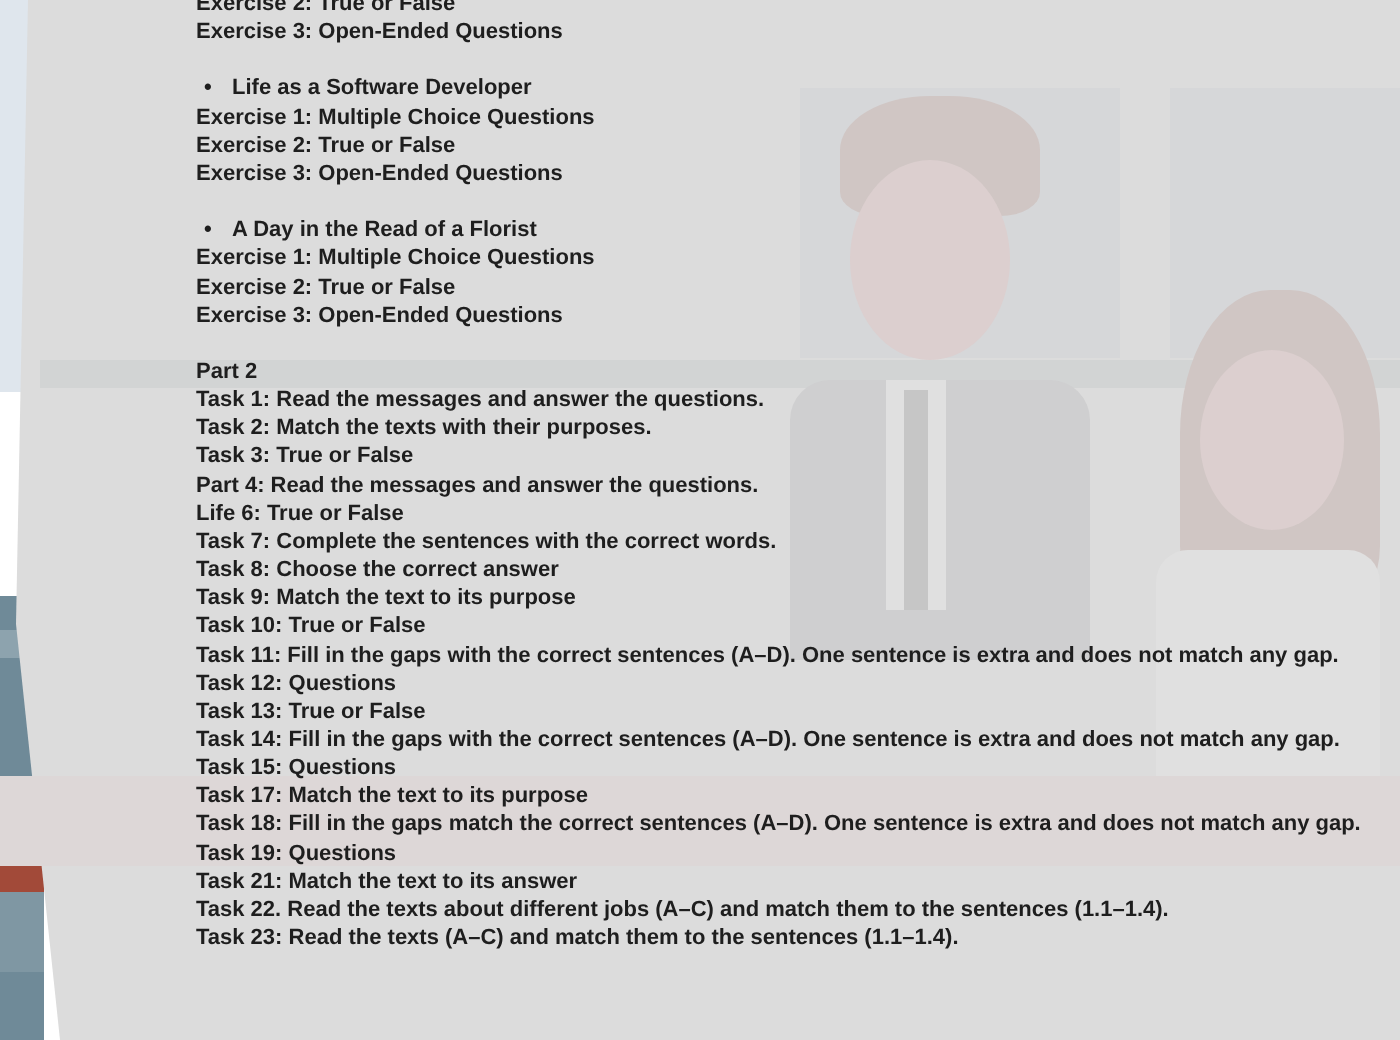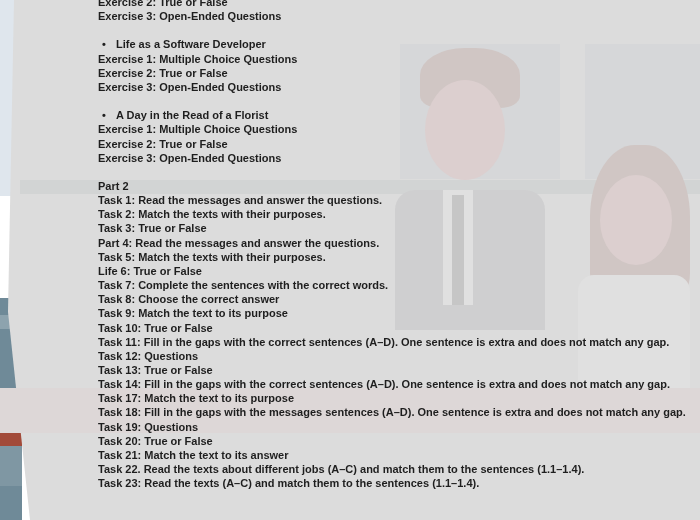--- a/index.html
+++ b/index.html
@@ -87,30 +87,29 @@
   <div class="line">Exercise 1: Multiple Choice Questions</div>
   <div class="line">Exercise 2: True or False</div>
   <div class="line">Exercise 3: Open-Ended Questions</div>
   <div class="gap"></div>
 
   <div class="line">Part 2</div>
   <div class="line">Task 1: Read the messages and answer the questions.</div>
   <div class="line">Task 2: Match the texts with their purposes.</div>
   <div class="line">Task 3: True or False</div>
   <div class="line">Part 4: Read the messages and answer the questions.</div>
-  <div class="line">Task 5: Match the texts with their purposes.</div>
   <div class="line">Life 6: True or False</div>
   <div class="line">Task 7: Complete the sentences with the correct words.</div>
   <div class="line">Task 8: Choose the correct answer</div>
   <div class="line">Task 9: Match the text to its purpose</div>
   <div class="line">Task 10: True or False</div>
   <div class="line">Task 11: Fill in the gaps with the correct sentences (A–D). One sentence is extra and does not match any gap.</div>
   <div class="line">Task 12: Questions</div>
   <div class="line">Task 13: True or False</div>
   <div class="line">Task 14: Fill in the gaps with the correct sentences (A–D). One sentence is extra and does not match any gap.</div>
+  <div class="line">Task 15: Questions</div>
   <div class="line">Task 17: Match the text to its purpose</div>
-  <div class="line">Task 18: Fill in the gaps with the messages sentences (A–D). One sentence is extra and does not match any gap.</div>
+  <div class="line">Task 18: Fill in the gaps match the correct sentences (A–D). One sentence is extra and does not match any gap.</div>
   <div class="line">Task 19: Questions</div>
-  <div class="line">Task 20: True or False</div>
   <div class="line">Task 21: Match the text to its answer</div>
   <div class="line">Task 22. Read the texts about different jobs (A–C) and match them to the sentences (1.1–1.4).</div>
   <div class="line">Task 23: Read the texts (A–C) and match them to the sentences (1.1–1.4).</div>
 </div>
 
 </body></html>

